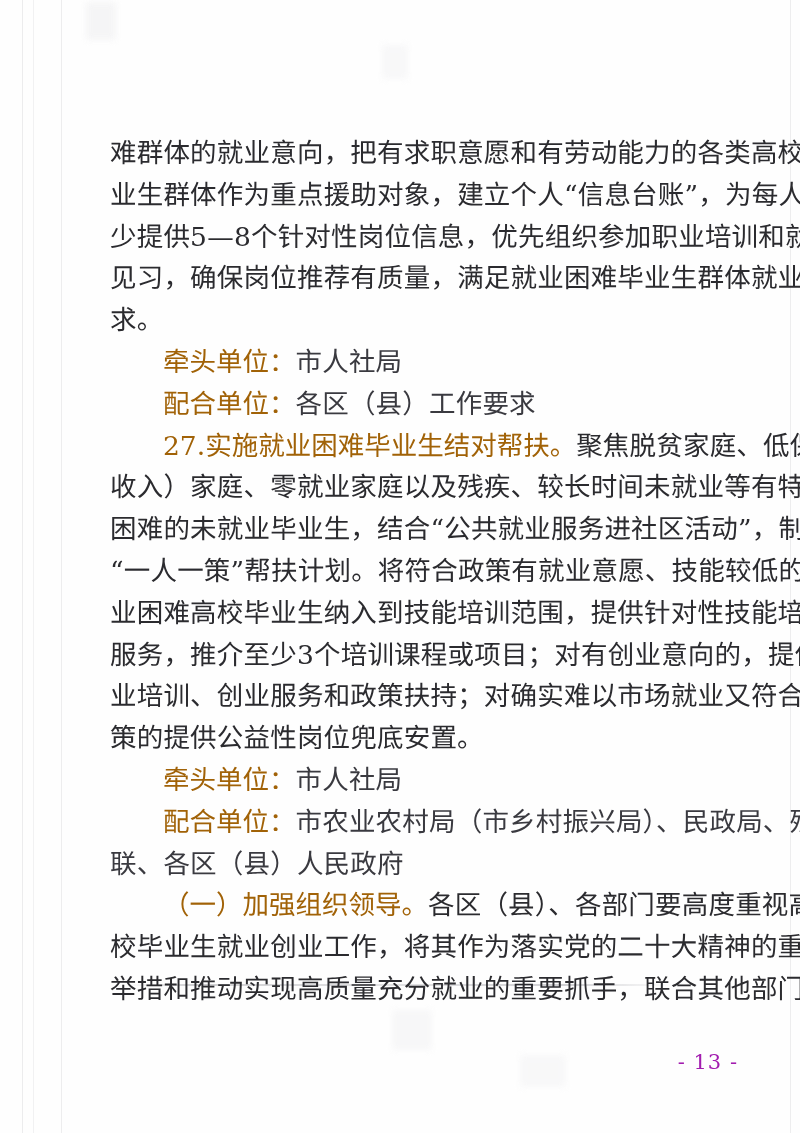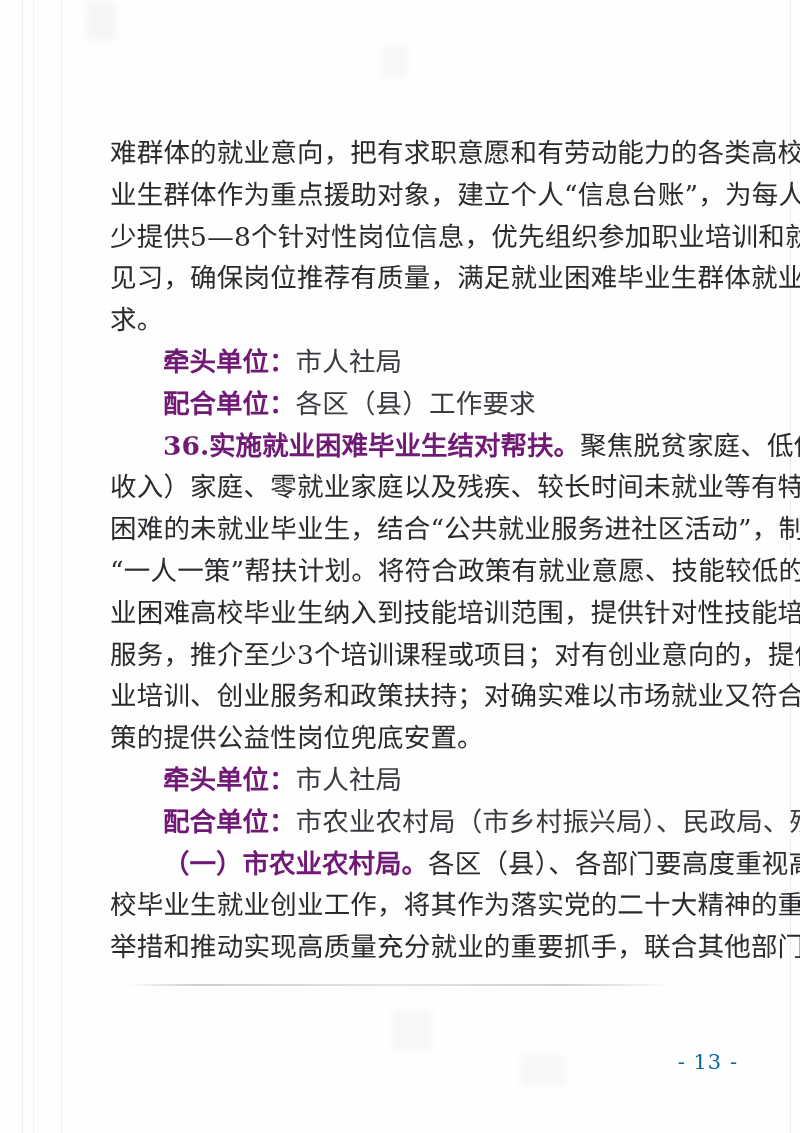--- a/index.html
+++ b/index.html
@@ -85,35 +85,35 @@
     display: flex;
     justify-content: space-between;
   }
   .line.just > span.ch { display: inline-block; }
 
   
   .ind1 { padding-left: 0px; }
   .ind2 { padding-left: 53px; }   
 
   b, .bold {
-    font-weight: bold;
-    color: #701a75;
+    font-weight: normal;
+    color: #a16207;
     letter-spacing: 0px;
   }
   .reg { font-weight: normal; }
 
   .dim { color: #3a3a40; }
 
   
   #page-number {
     position: absolute;
     right: 62px;
     top: 1050px;
     font-size: 21px;
-    color: #0369a1;
+    color: #a21caf;
     letter-spacing: 1px;
     font-family: "DejaVu Serif", "Liberation Serif", serif;
   }
 
   
   #body-text, #page-number {
     -webkit-font-smoothing: antialiased;
     text-rendering: optimizeLegibility;
   }
 </style>
@@ -137,35 +137,36 @@
     <div class="line just ind1"><span class="ch">难</span><span class="ch">群</span><span class="ch">体</span><span class="ch">的</span><span class="ch">就</span><span class="ch">业</span><span class="ch">意</span><span class="ch">向</span><span class="ch">，</span><span class="ch">把</span><span class="ch">有</span><span class="ch">求</span><span class="ch">职</span><span class="ch">意</span><span class="ch">愿</span><span class="ch">和</span><span class="ch">有</span><span class="ch">劳</span><span class="ch">动</span><span class="ch">能</span><span class="ch">力</span><span class="ch">的</span><span class="ch">各</span><span class="ch">类</span><span class="ch">高</span><span class="ch">校</span></div>
     <div class="line just ind1"><span class="ch">业</span><span class="ch">生</span><span class="ch">群</span><span class="ch">体</span><span class="ch">作</span><span class="ch">为</span><span class="ch">重</span><span class="ch">点</span><span class="ch">援</span><span class="ch">助</span><span class="ch">对</span><span class="ch">象</span><span class="ch">，</span><span class="ch">建</span><span class="ch">立</span><span class="ch">个</span><span class="ch">人</span><span class="ch">“</span><span class="ch">信</span><span class="ch">息</span><span class="ch">台</span><span class="ch">账</span><span class="ch">”</span><span class="ch">，</span><span class="ch">为</span><span class="ch">每</span><span class="ch">人</span></div>
     <div class="line just ind1"><span class="ch">少</span><span class="ch">提</span><span class="ch">供</span><span class="ch">5</span><span class="ch">—</span><span class="ch">8</span><span class="ch">个</span><span class="ch">针</span><span class="ch">对</span><span class="ch">性</span><span class="ch">岗</span><span class="ch">位</span><span class="ch">信</span><span class="ch">息</span><span class="ch">，</span><span class="ch">优</span><span class="ch">先</span><span class="ch">组</span><span class="ch">织</span><span class="ch">参</span><span class="ch">加</span><span class="ch">职</span><span class="ch">业</span><span class="ch">培</span><span class="ch">训</span><span class="ch">和</span><span class="ch">就</span></div>
     <div class="line just ind1"><span class="ch">见</span><span class="ch">习</span><span class="ch">，</span><span class="ch">确</span><span class="ch">保</span><span class="ch">岗</span><span class="ch">位</span><span class="ch">推</span><span class="ch">荐</span><span class="ch">有</span><span class="ch">质</span><span class="ch">量</span><span class="ch">，</span><span class="ch">满</span><span class="ch">足</span><span class="ch">就</span><span class="ch">业</span><span class="ch">困</span><span class="ch">难</span><span class="ch">毕</span><span class="ch">业</span><span class="ch">生</span><span class="ch">群</span><span class="ch">体</span><span class="ch">就</span><span class="ch">业</span></div>
     <div class="line ind1">求。</div>
 
     <div class="line ind2"><span class="bold">牵头单位：</span><span class="reg dim">市人社局</span></div>
 
     <div class="line ind2"><span class="bold">配合单位：</span><span class="reg dim">各区（县）工作要求</span></div>
 
-    <div class="line ind2"><span class="bold">36.实施就业困难毕业生结对帮扶。</span><span class="reg">聚焦脱贫家庭、低保(低</span></div>
+    <div class="line ind2"><span class="bold">27.实施就业困难毕业生结对帮扶。</span><span class="reg">聚焦脱贫家庭、低保(低</span></div>
     <div class="line just ind1"><span class="ch">收</span><span class="ch">入</span><span class="ch">）</span><span class="ch">家</span><span class="ch">庭</span><span class="ch">、</span><span class="ch">零</span><span class="ch">就</span><span class="ch">业</span><span class="ch">家</span><span class="ch">庭</span><span class="ch">以</span><span class="ch">及</span><span class="ch">残</span><span class="ch">疾</span><span class="ch">、</span><span class="ch">较</span><span class="ch">长</span><span class="ch">时</span><span class="ch">间</span><span class="ch">未</span><span class="ch">就</span><span class="ch">业</span><span class="ch">等</span><span class="ch">有</span><span class="ch">特</span></div>
     <div class="line just ind1"><span class="ch">困</span><span class="ch">难</span><span class="ch">的</span><span class="ch">未</span><span class="ch">就</span><span class="ch">业</span><span class="ch">毕</span><span class="ch">业</span><span class="ch">生</span><span class="ch">，</span><span class="ch">结</span><span class="ch">合</span><span class="ch">“</span><span class="ch">公</span><span class="ch">共</span><span class="ch">就</span><span class="ch">业</span><span class="ch">服</span><span class="ch">务</span><span class="ch">进</span><span class="ch">社</span><span class="ch">区</span><span class="ch">活</span><span class="ch">动</span><span class="ch">”</span><span class="ch">，</span><span class="ch">制</span></div>
     <div class="line just ind1"><span class="ch">“</span><span class="ch">一</span><span class="ch">人</span><span class="ch">一</span><span class="ch">策</span><span class="ch">”</span><span class="ch">帮</span><span class="ch">扶</span><span class="ch">计</span><span class="ch">划</span><span class="ch">。</span><span class="ch">将</span><span class="ch">符</span><span class="ch">合</span><span class="ch">政</span><span class="ch">策</span><span class="ch">有</span><span class="ch">就</span><span class="ch">业</span><span class="ch">意</span><span class="ch">愿</span><span class="ch">、</span><span class="ch">技</span><span class="ch">能</span><span class="ch">较</span><span class="ch">低</span><span class="ch">的</span></div>
     <div class="line just ind1"><span class="ch">业</span><span class="ch">困</span><span class="ch">难</span><span class="ch">高</span><span class="ch">校</span><span class="ch">毕</span><span class="ch">业</span><span class="ch">生</span><span class="ch">纳</span><span class="ch">入</span><span class="ch">到</span><span class="ch">技</span><span class="ch">能</span><span class="ch">培</span><span class="ch">训</span><span class="ch">范</span><span class="ch">围</span><span class="ch">，</span><span class="ch">提</span><span class="ch">供</span><span class="ch">针</span><span class="ch">对</span><span class="ch">性</span><span class="ch">技</span><span class="ch">能</span><span class="ch">培</span></div>
     <div class="line just ind1"><span class="ch">服</span><span class="ch">务</span><span class="ch">，</span><span class="ch">推</span><span class="ch">介</span><span class="ch">至</span><span class="ch">少</span><span class="ch">3</span><span class="ch">个</span><span class="ch">培</span><span class="ch">训</span><span class="ch">课</span><span class="ch">程</span><span class="ch">或</span><span class="ch">项</span><span class="ch">目</span><span class="ch">；</span><span class="ch">对</span><span class="ch">有</span><span class="ch">创</span><span class="ch">业</span><span class="ch">意</span><span class="ch">向</span><span class="ch">的</span><span class="ch">，</span><span class="ch">提</span><span class="ch">供</span></div>
     <div class="line just ind1"><span class="ch">业</span><span class="ch">培</span><span class="ch">训</span><span class="ch">、</span><span class="ch">创</span><span class="ch">业</span><span class="ch">服</span><span class="ch">务</span><span class="ch">和</span><span class="ch">政</span><span class="ch">策</span><span class="ch">扶</span><span class="ch">持</span><span class="ch">；</span><span class="ch">对</span><span class="ch">确</span><span class="ch">实</span><span class="ch">难</span><span class="ch">以</span><span class="ch">市</span><span class="ch">场</span><span class="ch">就</span><span class="ch">业</span><span class="ch">又</span><span class="ch">符</span><span class="ch">合</span></div>
     <div class="line ind1">策的提供公益性岗位兜底安置。</div>
 
     <div class="line ind2"><span class="bold">牵头单位：</span><span class="reg dim">市人社局</span></div>
 
     <div class="line ind2"><span class="bold">配合单位：</span><span class="reg dim">市农业农村局（市乡村振兴局）、民政局、残</span></div>
+    <div class="line ind1"><span class="reg dim">联、各区（县）人民政府</span></div>
 
 
-    <div class="line ind2"><span class="bold">（一）市农业农村局。</span><span class="reg">各区（县）、各部门要高度重视高</span></div>
+    <div class="line ind2"><span class="bold">（一）加强组织领导。</span><span class="reg">各区（县）、各部门要高度重视高</span></div>
     <div class="line just ind1"><span class="ch">校</span><span class="ch">毕</span><span class="ch">业</span><span class="ch">生</span><span class="ch">就</span><span class="ch">业</span><span class="ch">创</span><span class="ch">业</span><span class="ch">工</span><span class="ch">作</span><span class="ch">，</span><span class="ch">将</span><span class="ch">其</span><span class="ch">作</span><span class="ch">为</span><span class="ch">落</span><span class="ch">实</span><span class="ch">党</span><span class="ch">的</span><span class="ch">二</span><span class="ch">十</span><span class="ch">大</span><span class="ch">精</span><span class="ch">神</span><span class="ch">的</span><span class="ch">重</span></div>
     <div class="line just ind1"><span class="ch">举</span><span class="ch">措</span><span class="ch">和</span><span class="ch">推</span><span class="ch">动</span><span class="ch">实</span><span class="ch">现</span><span class="ch">高</span><span class="ch">质</span><span class="ch">量</span><span class="ch">充</span><span class="ch">分</span><span class="ch">就</span><span class="ch">业</span><span class="ch">的</span><span class="ch">重</span><span class="ch">要</span><span class="ch">抓</span><span class="ch">手</span><span class="ch">，</span><span class="ch">联</span><span class="ch">合</span><span class="ch">其</span><span class="ch">他</span><span class="ch">部</span><span class="ch">门</span></div>
 
   </div>
 
   <div id="page-number">- 13 -</div>
 
 </div>
 
 </body></html>

